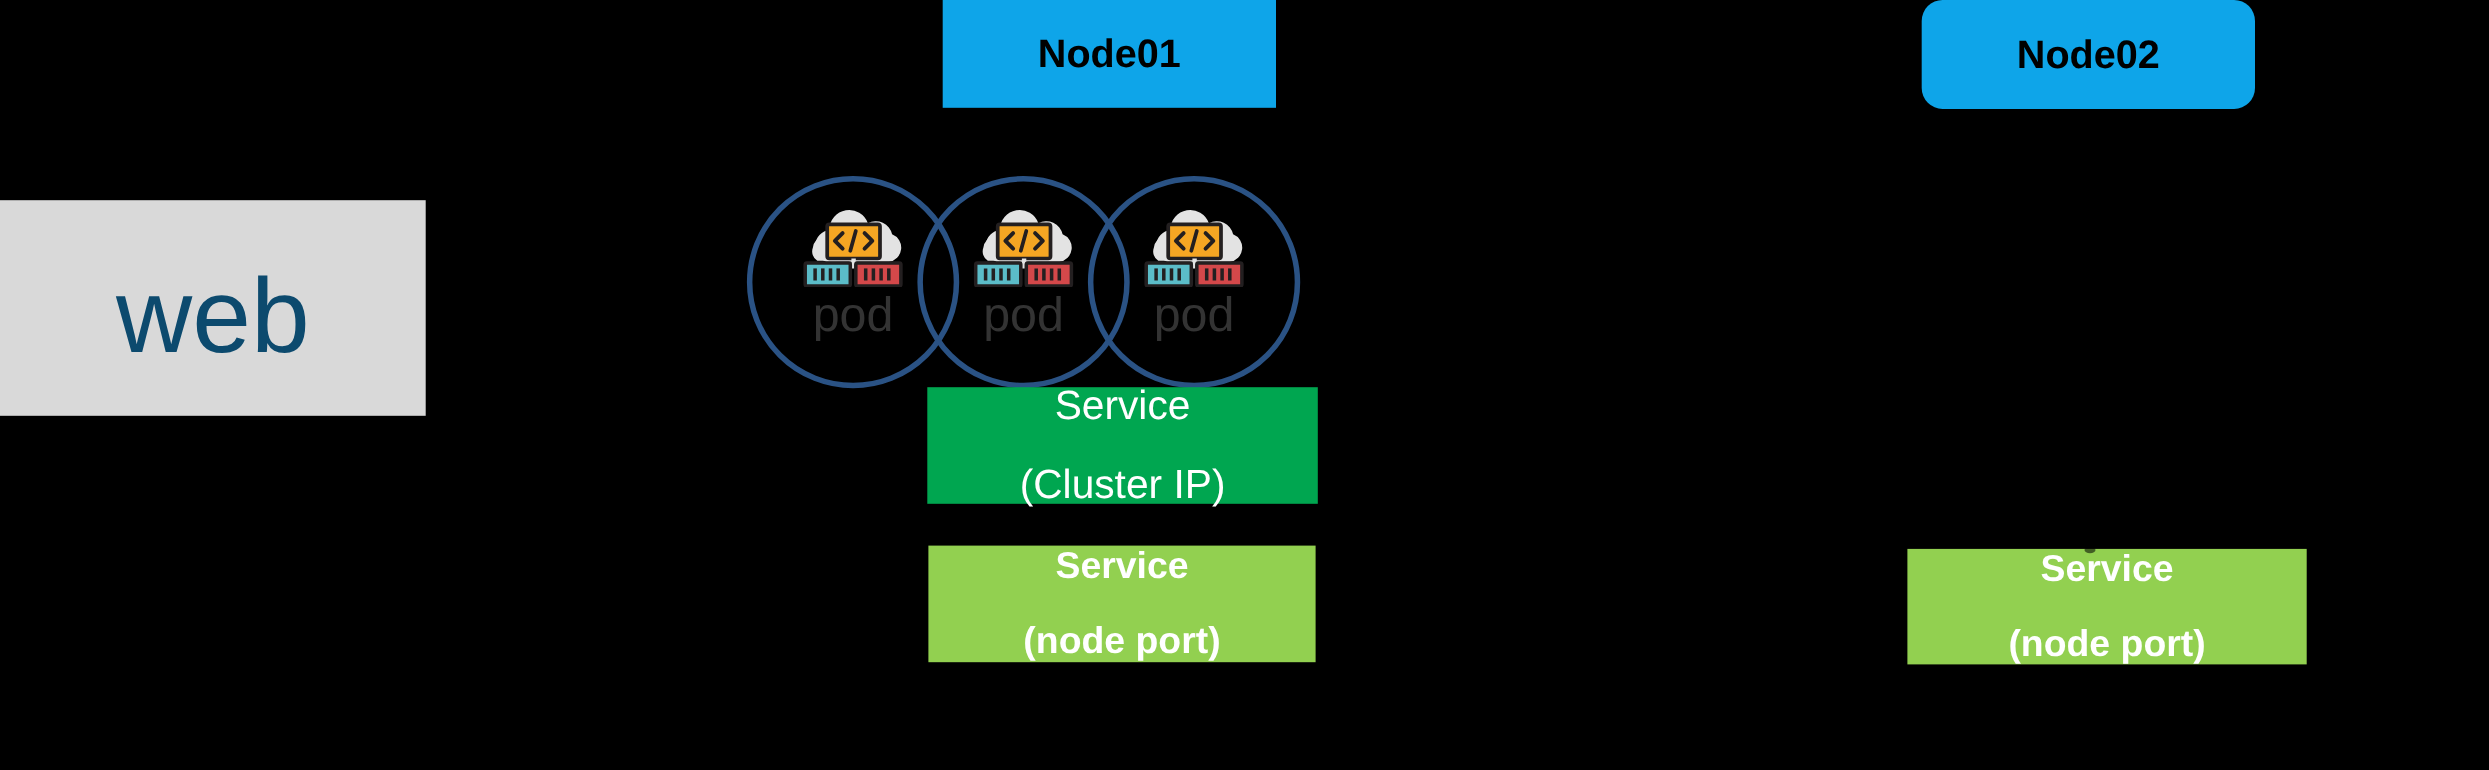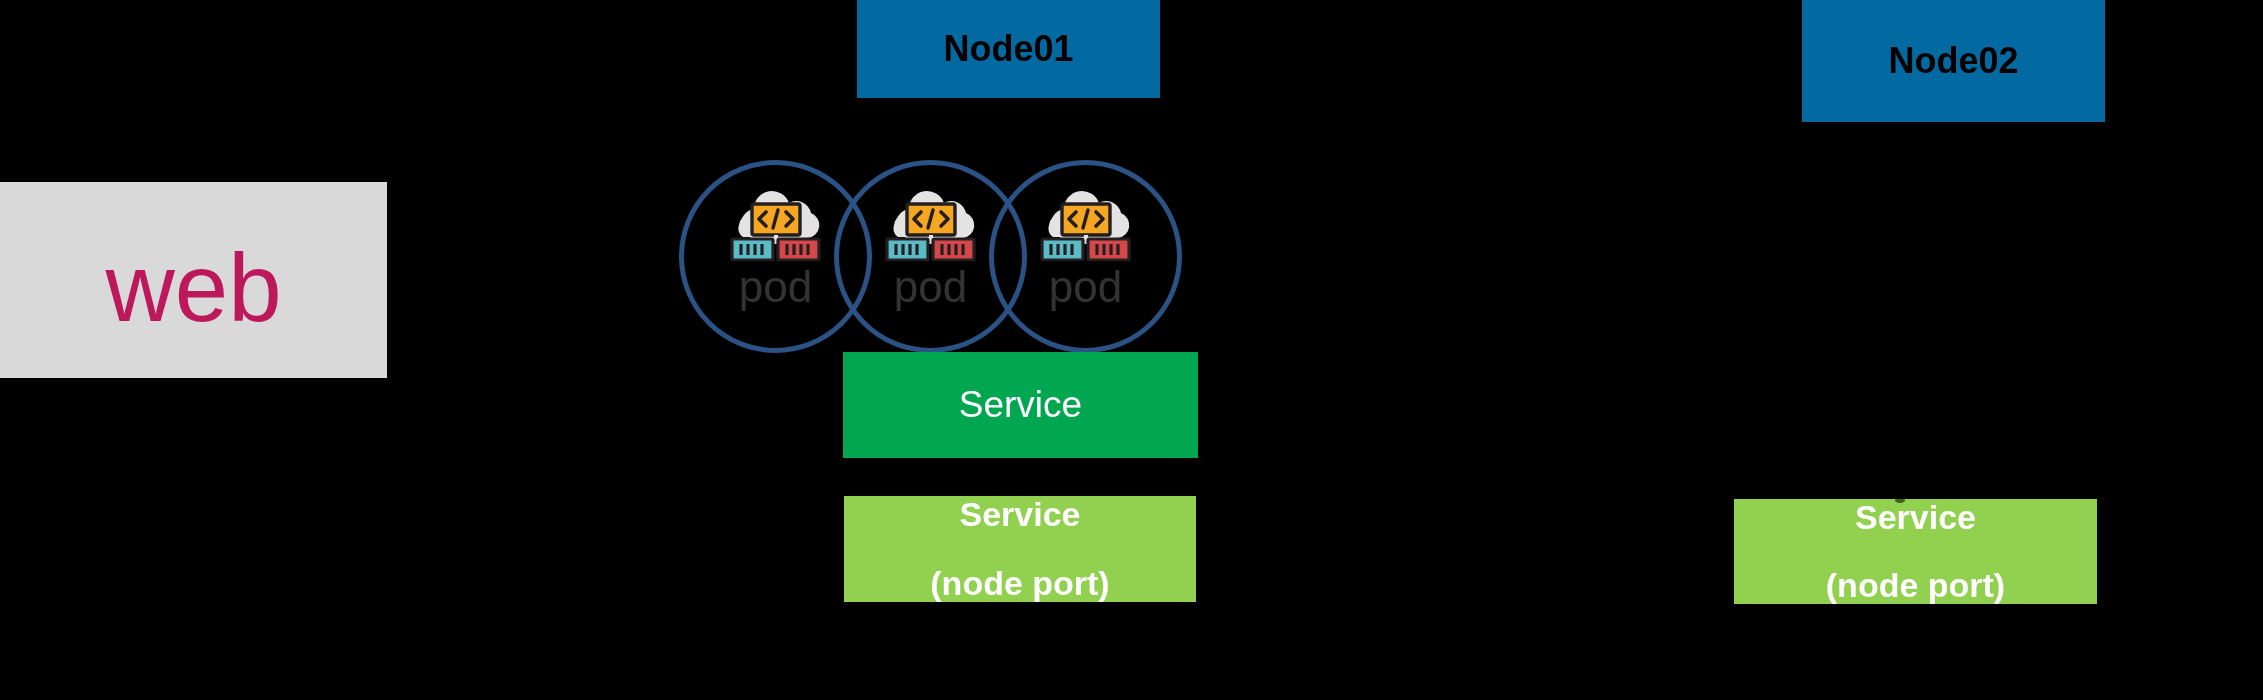--- a/index.html
+++ b/index.html
@@ -29,43 +29,43 @@
     left: 0px;
     top: 182px;
     width: 387px;
     height: 196px;
     background: #d9d9d9;
     display: flex;
     align-items: center;
     justify-content: center;
   }
   .web-box .label {
-    color: #be185d;
+    color: #0c4a6e;
     font-size: 96px;
     font-weight: 400;
     line-height: 1;
     letter-spacing: 0px;
     margin-top: 16px;
   }
 
   
   .node-box {
-    background: #0369a1;
+    background: #0ea5e9;
     display: flex;
     align-items: center;
     justify-content: center;
   }
   .node-box .label {
     color: #000000;
     font-size: 36px;
     font-weight: 700;
     line-height: 1;
   }
   .node-box--01 { left: 857px;  top: 0px; width: 303px; height: 98px; }
-  .node-box--02 { left: 1802px; top: 0px; width: 303px; height: 122px; }
+  .node-box--02 { left: 1747px; top: 0px; width: 303px; height: 99px; border-radius: 19px; }
 
   
   .pod {
     width: 193px;
     height: 193px;
     top: 160px;
     border: 5px solid #2a5284;
     border-radius: 50%;
     background: transparent;
     display: flex;
@@ -240,20 +240,21 @@
           <line x1="80" y1="65" x2="80" y2="76"></line>
           <line x1="87" y1="65" x2="87" y2="76"></line>
         </g>
       </g>
     </svg>
     <span class="pod-label">pod</span>
   </div>
 
   <div class="abs svc svc--cluster">
     <span class="l1">Service</span>
+    <span class="l2">(Cluster IP)</span>
   </div>
 
   <div class="abs svc svc--nodeport-left">
     <span class="l1">Service</span>
     <span class="l2">(node port)</span>
   </div>
 
   <div class="abs svc svc--nodeport-right">
     <span class="l1">Service</span>
     <span class="l2">(node port)</span>

